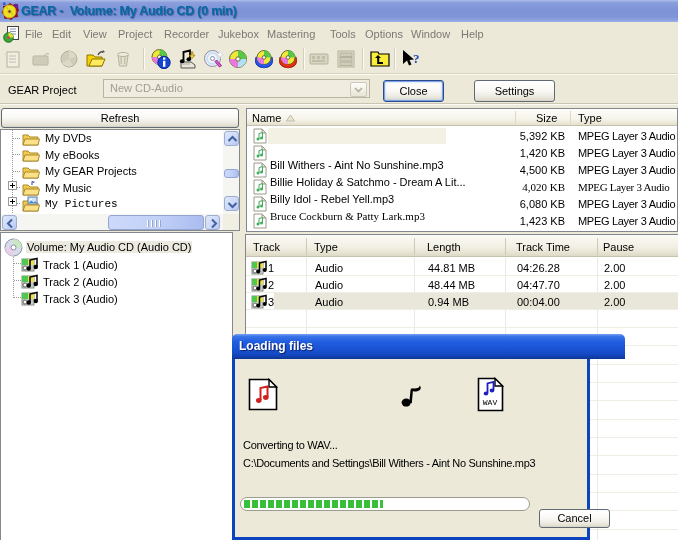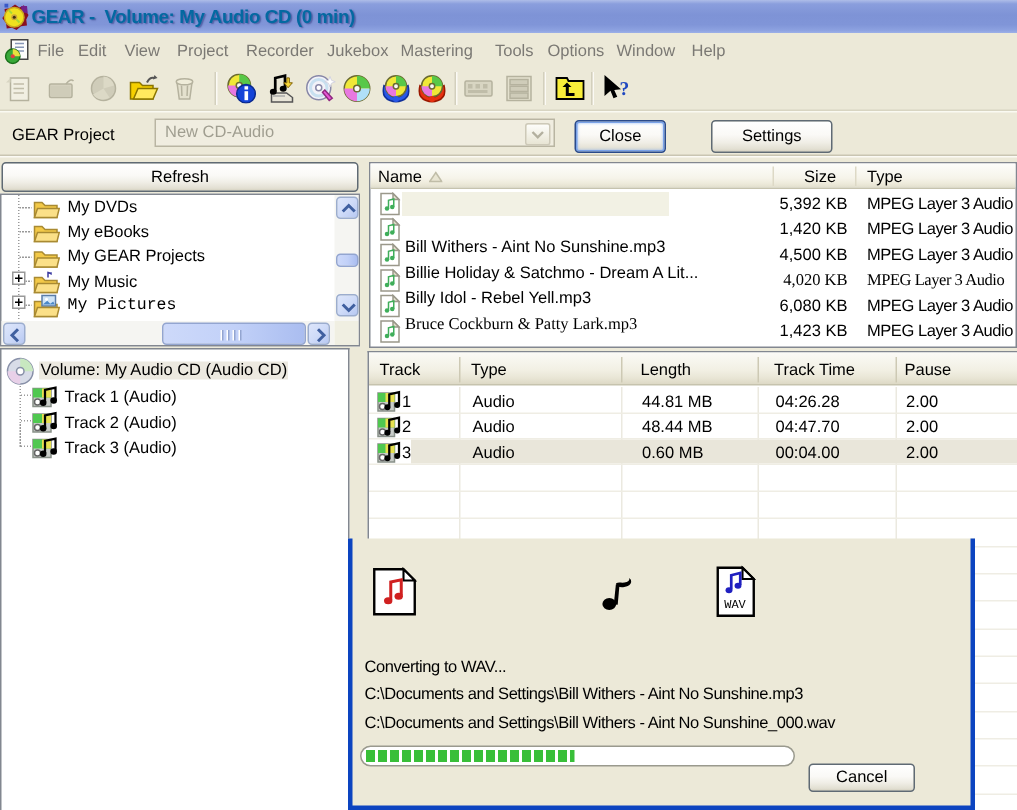--- a/index.html
+++ b/index.html
@@ -75,21 +75,21 @@
   .sbtn svg { position:absolute; left:2px; top:3px; }
   .sthumb { border:1px solid #93a5d0; border-radius:3px;
     background:linear-gradient(90deg,#cdd9fa 0%,#c2d1f8 50%,#aabdf0 100%); position:absolute; }
 
   
   #dialog { left:232px; top:334px; width:393px; height:206px; }
   #dlg-title { position:absolute; left:0; top:0; width:393px; height:25px;
     border-radius:5px 5px 0 0;
     background:linear-gradient(180deg,#77a2f2 0%,#3a74e8 10%,#225ee0 30%,#1a55d8 55%,#1549c4 80%,#113ea8 93%,#0d3490 100%); }
   #dlg-title span { position:absolute; left:7px; top:5px; color:#fff; font-weight:bold; font-size:12px; text-shadow:1px 1px 1px rgba(10,20,80,.8); }
-  #dlg-body { position:absolute; left:0; top:25px; width:418px; height:181px;
+  #dlg-body { position:absolute; left:0; top:25px; width:358px; height:181px;
     background:#ece9d8; border:3px solid #0c44c0; border-top:none; }
   .dlg-text { position:absolute; color:#000; white-space:pre; letter-spacing:-0.3px; }
   #progress { position:absolute; left:5px; top:138px; width:290px; height:14px; background:#fff; border:1px solid #9a9a8e; border-radius:8px; }
   #progress .fill { position:absolute; left:3px; top:2px; bottom:2px; width:139px;
     background:repeating-linear-gradient(90deg,#39bf39 0 6px,#ffffff 6px 8px);
   }
 </style>
 </head>
 <body>
 
@@ -520,21 +520,21 @@
         <rect x="1" y="3" width="11" height="12" fill="#c8ccc8" stroke="#889088"></rect>
         <path d="M1 3 h11 v6 h-11 z" fill="#50c850"></path>
         <path d="M6 3 h6 v6 h-6 z" fill="#e8e050"></path>
         <circle cx="4" cy="12" r="2" fill="#fff" stroke="#666"></circle>
         <path d="M8.5 12 L8.5 4 L15 2.5 L15 10.5" fill="none" stroke="#000" stroke-width="1.5"></path>
         <circle cx="7.3" cy="12.5" r="2" fill="#000"></circle>
         <circle cx="13.8" cy="11" r="2" fill="#000"></circle>
       </svg>
       <span class="tnum">3</span>
       <span class="ttype">Audio</span>
-      <span class="tlen">0.60 MB</span>
+      <span class="tlen">0.94 MB</span>
       <span class="ttime">00:04.00</span>
       <span class="tpause">2.00</span>
     </div>
 
   <div class="gridh" style="top:40px;"></div>
   <div class="gridh" style="top:57px;"></div>
   <div class="gridh" style="top:74px;"></div>
   <div class="gridh" style="top:92px;"></div>
   <div class="gridh" style="top:110px;"></div>
   <div class="gridh" style="top:129px;"></div>
@@ -543,20 +543,23 @@
   <div class="gridh" style="top:184px;"></div>
   <div class="gridh" style="top:202px;"></div>
   <div class="gridh" style="top:220px;"></div>
   <div class="gridh" style="top:239px;"></div>
   <div class="gridh" style="top:257px;"></div>
   <div class="gridh" style="top:275px;"></div>
   <div class="gridh" style="top:294px;"></div>
 </div>
 
 <div id="dialog" class="abs">
+  <div id="dlg-title">
+      <span>Loading files</span>
+    </div>
   <div id="dlg-body">
     <svg style="position:absolute; left:13px; top:19px;" width="30" height="33" viewBox="0 0 30 33">
       <path d="M1.5 1.5 L21 1.5 L28.5 9 L28.5 31.5 L1.5 31.5 Z" fill="#fff" stroke="#000" stroke-width="1.6"></path>
       <path d="M21 1.5 L21 9 L28.5 9 Z" fill="#fff" stroke="#000" stroke-width="1.4"></path>
       <path d="M12.5 22 L12.5 10 L19.5 8.5 V19" stroke="#d02020" stroke-width="2" fill="none"></path>
       <ellipse cx="10.8" cy="22.5" rx="2.8" ry="2.4" fill="#d02020"></ellipse>
       <ellipse cx="17.8" cy="19.5" rx="2.8" ry="2.4" fill="#d02020"></ellipse>
     </svg>
     <svg style="position:absolute; left:166px; top:25px;" width="22" height="24" viewBox="0 0 22 24">
       <ellipse cx="5.2" cy="18.6" rx="4.6" ry="4" fill="#000"></ellipse>
@@ -566,19 +569,18 @@
     <svg style="position:absolute; left:242px; top:18px;" width="27" height="35" viewBox="0 0 27 35">
       <path d="M1.5 1.5 L18 1.5 L25.5 9 L25.5 33.5 L1.5 33.5 Z" fill="#fff" stroke="#000" stroke-width="1.6"></path>
       <path d="M18 1.5 L18 9 L25.5 9 Z" fill="#fff" stroke="#000" stroke-width="1.4"></path>
       <path d="M10.5 16 L10.5 6.5 L16.5 5 V13" stroke="#2020c0" stroke-width="1.8" fill="none"></path>
       <ellipse cx="9" cy="16.5" rx="2.3" ry="2" fill="#2020c0"></ellipse>
       <ellipse cx="15" cy="13.5" rx="2.3" ry="2" fill="#2020c0"></ellipse>
       <text x="13" y="28" font-size="8" fill="#000" text-anchor="middle" font-family="Liberation Mono">WAV</text>
     </svg>
     <div class="dlg-text" style="left:8px; top:80px;">Converting to WAV...</div>
     <div class="dlg-text" style="left:8px; top:98px;">C:\Documents and Settings\Bill Withers - Aint No Sunshine.mp3</div>
-    <div class="dlg-text" style="left:8px; top:117px;">C:\Documents and Settings\Bill Withers - Aint No Sunshine_000.wav</div>
     <div id="progress">
         <div class="fill"></div>
       </div>
     <div class="xpbtn" id="btn-cancel" style="left:304px; top:150px; width:71px; height:19px; line-height:17px;">Cancel</div>
   </div>
 </div>
 
 </body></html>

